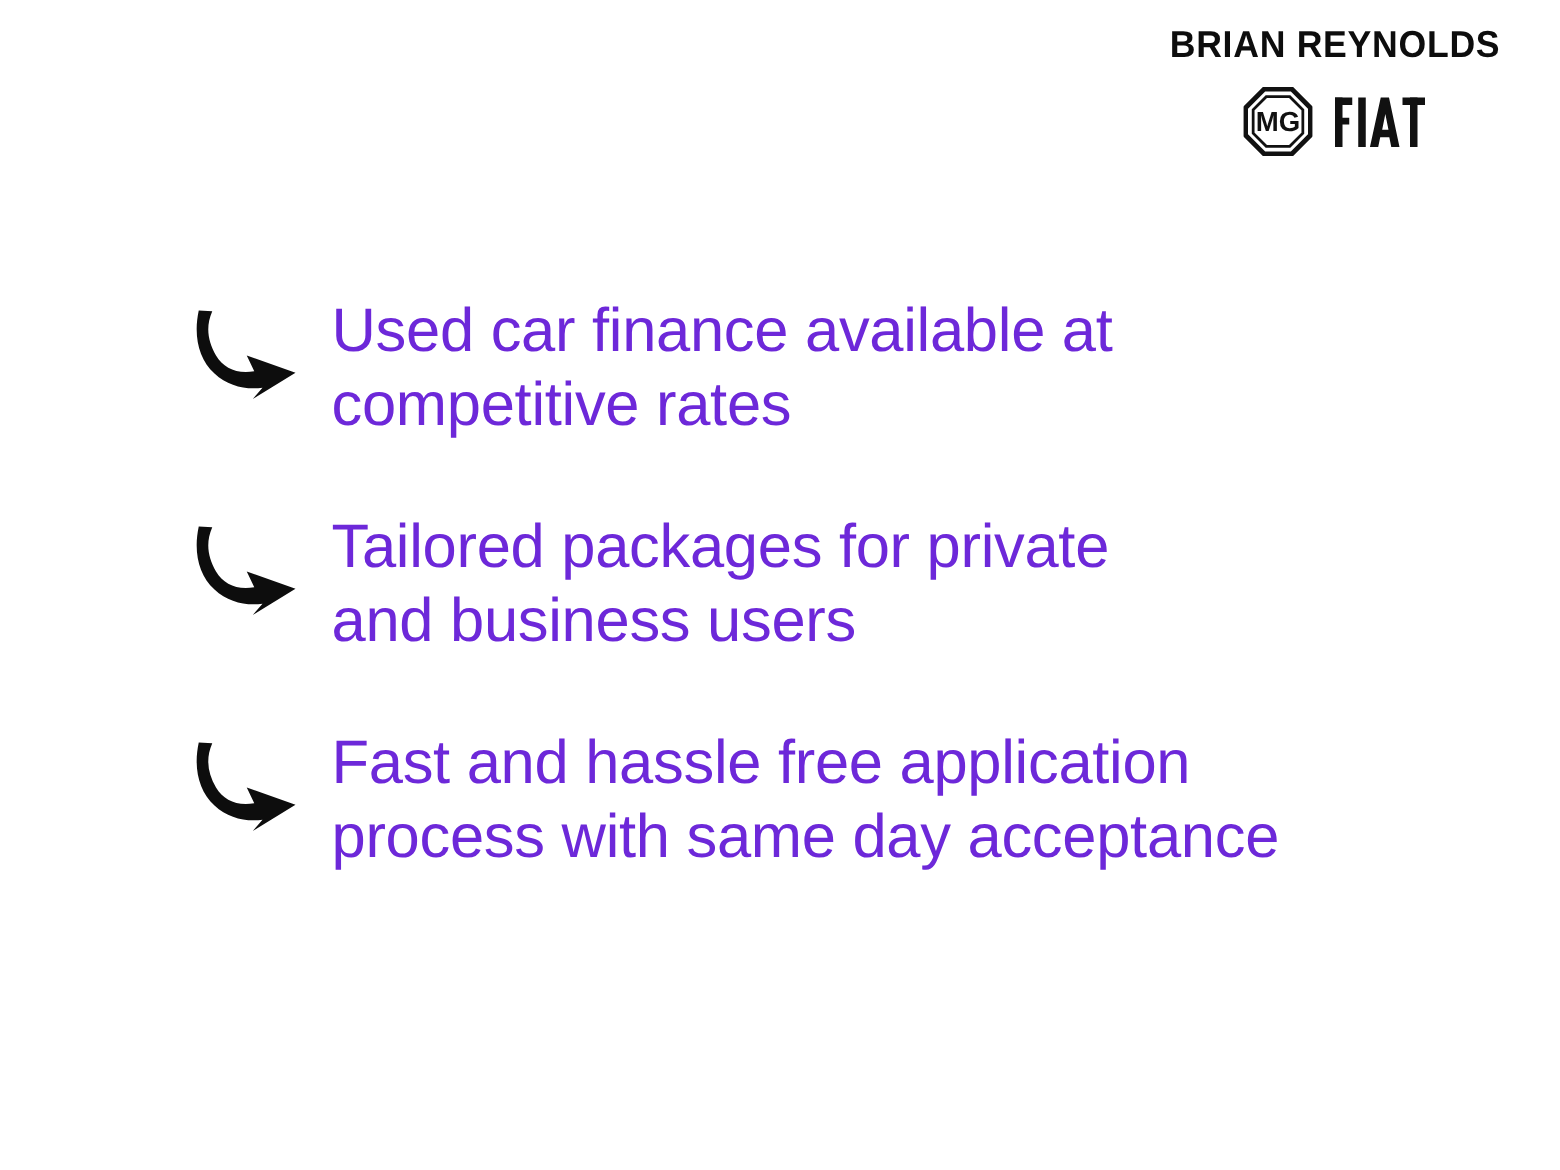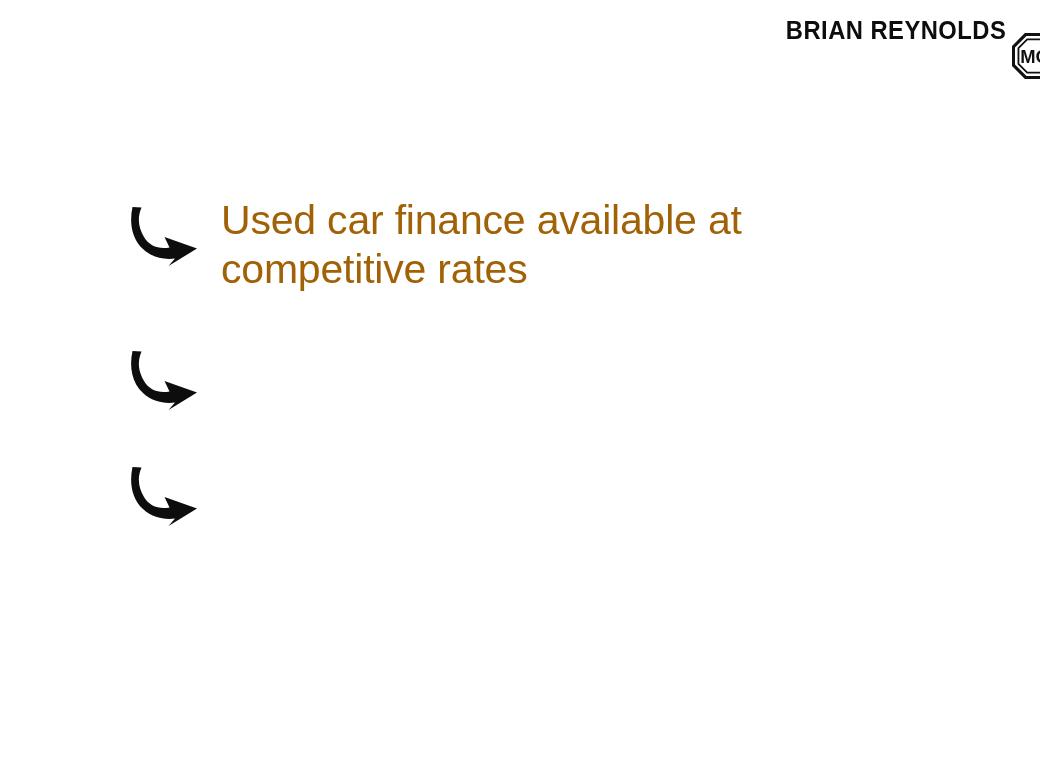--- a/index.html
+++ b/index.html
@@ -16,22 +16,22 @@
     color: #111111;
   }
 
   
   #brand-header {
     position: absolute;
     top: 18px;
     right: 40px;
     width: 220px;
     display: flex;
-    flex-direction: row;
-    align-items: flex-start;
+    flex-direction: column;
+    align-items: center;
   }
   #dealer-name {
     font-family: "Liberation Sans", sans-serif;
     font-weight: bold;
     font-size: 25px;
     letter-spacing: 0.5px;
     line-height: 1;
     color: #0d0d0d;
     transform: scaleX(0.95);
     transform-origin: center;
@@ -88,21 +88,21 @@
     margin-top: 8px;
   }
   .bullet-text {
     flex: 1 1 auto;
     margin-left: 23px;
     font-family: "Liberation Sans", sans-serif;
     font-size: 41px;
     line-height: 49px;
     font-weight: 400;
     letter-spacing: -0.2px;
-    color: #a16207;
+    color: #6d28d9;
     white-space: pre-line;
   }
 </style>
 </head>
 <body>
 
 <div id="brand-header">
 
   <div id="dealer-name">BRIAN REYNOLDS</div>
 
@@ -150,23 +150,27 @@
     <div class="bullet-text">Used car finance available at
 competitive rates</div>
   </div>
 
   <div class="bullet-row">
     <svg class="bullet-arrow" viewBox="0 0 70 62" aria-hidden="true">
       <path d="M4.5 3 C1 19 4 35 15 45 C24 53.5 36 56 47 54.5
                L40.5 62 L69 44.5 L36.5 33 L41.5 43.5
                C30 45.5 21 41.5 16 33 C10.5 23.5 9 14 13.5 3.5 Z" fill="#0d0d0d"></path>
     </svg>
+    <div class="bullet-text">Tailored packages for private
+and business users</div>
   </div>
 
   <div class="bullet-row">
     <svg class="bullet-arrow" viewBox="0 0 70 62" aria-hidden="true">
       <path d="M4.5 3 C1 19 4 35 15 45 C24 53.5 36 56 47 54.5
                L40.5 62 L69 44.5 L36.5 33 L41.5 43.5
                C30 45.5 21 41.5 16 33 C10.5 23.5 9 14 13.5 3.5 Z" fill="#0d0d0d"></path>
     </svg>
+    <div class="bullet-text">Fast and hassle free application
+process with same day acceptance</div>
   </div>
 
 </div>
 
 </body></html>

